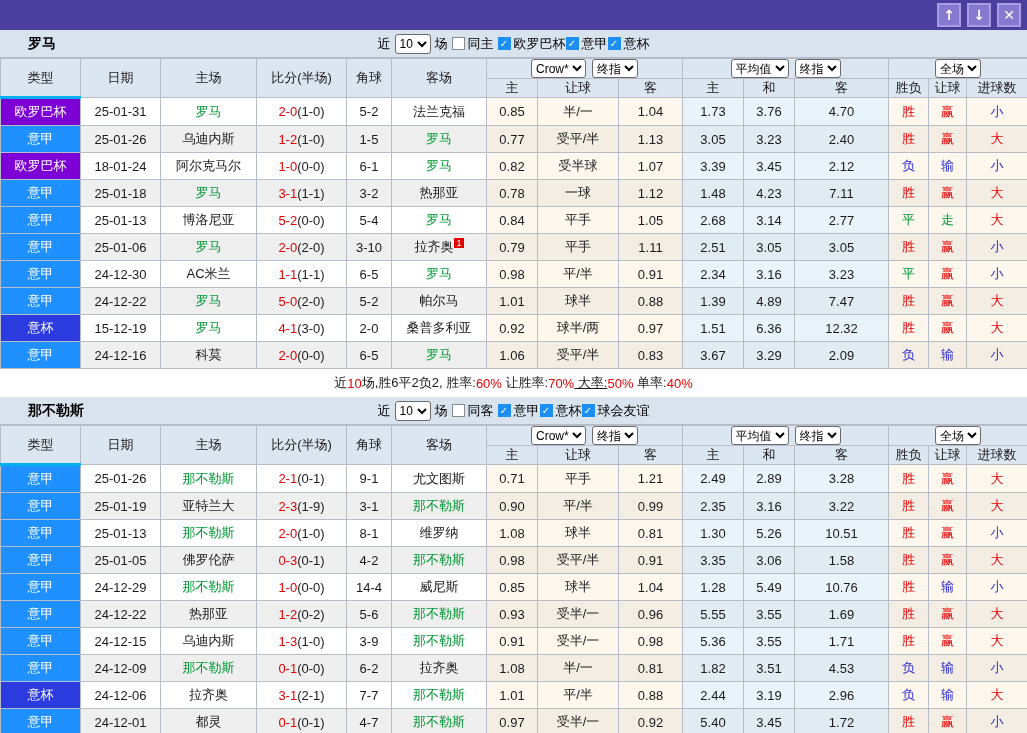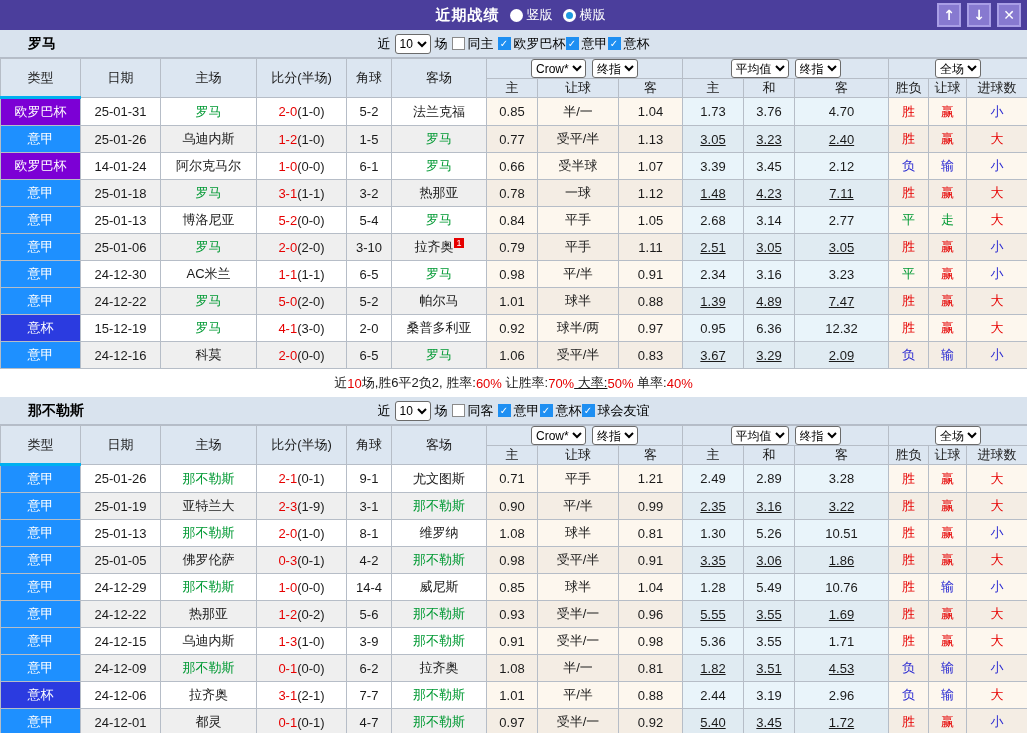--- a/index.html
+++ b/index.html
@@ -34,49 +34,38 @@
   thead th{background:#dce6f1;height:19px;}
   thead th.lbl{height:18px;}
   th.typehead{border-bottom:3px solid #00b0f0;}
   .hd-selects select{font-size:12px;height:19px;background:#fff;border:1px solid #6b6b6b;border-radius:3px;margin:0 3px;}
   tbody td{height:26px;}
   tr.odd td{background:#ffffff;}
   tr.even td{background:#efefef;}
   tr.odd td.c-odds,tr.odd td.c-res{background:#fdf7ee;}
   tr.even td.c-odds,tr.even td.c-res{background:#f4ede4;}
   tr.odd td.c-avg{background:#e9f4fa;}
-  tr.even td.c-avg{background:#e0ebf2;text-decoration:underline;}
+  tr.even td.c-avg{background:#e0ebf2;}
   td.c-type{color:#fff !important;}
   .self{color:#009933;}
   .score-main{color:#e60000;}
   .rank-badge{background:#e60000;color:#fff;font-size:9px;padding:0 2px;margin-left:1px;vertical-align:super;line-height:1.2;}
 
   
   .summary{text-align:center;font-size:13px;color:#1a1a1a;display:flex;align-items:center;justify-content:center;background:#fff;}
   .summary.s0{height:28px;}
   .summary .red{color:#e60000;}
 </style>
 </head>
 <body>
 
 <div class="window">
 
   <div class="titlebar">
     <div class="tb-left"></div>
-    <div class="tb-center">
-      <span class="tb-title">近期战绩</span>
-      <span class="radio-item">
-        <span class="radio sel"></span>
-        <span>竖版</span>
-      </span>
-      <span class="radio-item">
-        <span class="radio unsel"></span>
-        <span>横版</span>
-      </span>
-    </div>
     <div class="tb-right">
       <button class="win-btn">↑</button>
       <button class="win-btn">↓</button>
       <button class="win-btn">✕</button>
     </div>
   </div>
 
   <div class="section">
     <div class="section-bar">
       <span class="team-name">罗马</span>
@@ -180,26 +169,26 @@
             <td class="c-odds">1.13</td>
             <td class="c-avg">3.05</td>
             <td class="c-avg">3.23</td>
             <td class="c-avg">2.40</td>
             <td class="c-res" style="color: rgb(230, 0, 0);">胜</td>
             <td class="c-res" style="color: rgb(230, 0, 0);">赢</td>
             <td class="c-res" style="color: rgb(230, 0, 0);">大</td>
           </tr>
           <tr class="odd">
             <td class="c-type" style="background: rgb(124, 0, 213);">欧罗巴杯</td>
-            <td class="c-date">14-01-24</td>
+            <td class="c-date">18-01-24</td>
             <td class="c-team">阿尔克马尔</td>
             <td class="c-score"><span class="score-main">1-0</span><span>(0-0)</span></td>
             <td class="c-corner">6-1</td>
             <td class="c-team"><span class="self">罗马</span></td>
-            <td class="c-odds">0.66</td>
+            <td class="c-odds">0.82</td>
             <td class="c-odds">受半球</td>
             <td class="c-odds">1.07</td>
             <td class="c-avg">3.39</td>
             <td class="c-avg">3.45</td>
             <td class="c-avg">2.12</td>
             <td class="c-res" style="color: rgb(42, 42, 210);">负</td>
             <td class="c-res" style="color: rgb(42, 42, 210);">输</td>
             <td class="c-res" style="color: rgb(42, 42, 210);">小</td>
           </tr>
           <tr class="even">
@@ -290,21 +279,21 @@
           <tr class="odd">
             <td class="c-type" style="background: rgb(43, 59, 224);">意杯</td>
             <td class="c-date">15-12-19</td>
             <td class="c-team self">罗马</td>
             <td class="c-score"><span class="score-main">4-1</span><span>(3-0)</span></td>
             <td class="c-corner">2-0</td>
             <td class="c-team"><span>桑普多利亚</span></td>
             <td class="c-odds">0.92</td>
             <td class="c-odds">球半/两</td>
             <td class="c-odds">0.97</td>
-            <td class="c-avg">0.95</td>
+            <td class="c-avg">1.51</td>
             <td class="c-avg">6.36</td>
             <td class="c-avg">12.32</td>
             <td class="c-res" style="color: rgb(230, 0, 0);">胜</td>
             <td class="c-res" style="color: rgb(230, 0, 0);">赢</td>
             <td class="c-res" style="color: rgb(230, 0, 0);">大</td>
           </tr>
           <tr class="even">
             <td class="c-type" style="background: rgb(30, 144, 255);">意甲</td>
             <td class="c-date">24-12-16</td>
             <td class="c-team">科莫</td>
@@ -467,21 +456,21 @@
             <td class="c-date">25-01-05</td>
             <td class="c-team">佛罗伦萨</td>
             <td class="c-score"><span class="score-main">0-3</span><span>(0-1)</span></td>
             <td class="c-corner">4-2</td>
             <td class="c-team"><span class="self">那不勒斯</span></td>
             <td class="c-odds">0.98</td>
             <td class="c-odds">受平/半</td>
             <td class="c-odds">0.91</td>
             <td class="c-avg">3.35</td>
             <td class="c-avg">3.06</td>
-            <td class="c-avg">1.86</td>
+            <td class="c-avg">1.58</td>
             <td class="c-res" style="color: rgb(230, 0, 0);">胜</td>
             <td class="c-res" style="color: rgb(230, 0, 0);">赢</td>
             <td class="c-res" style="color: rgb(230, 0, 0);">大</td>
           </tr>
           <tr class="odd">
             <td class="c-type" style="background: rgb(30, 144, 255);">意甲</td>
             <td class="c-date">24-12-29</td>
             <td class="c-team self">那不勒斯</td>
             <td class="c-score"><span class="score-main">1-0</span><span>(0-0)</span></td>
             <td class="c-corner">14-4</td>

